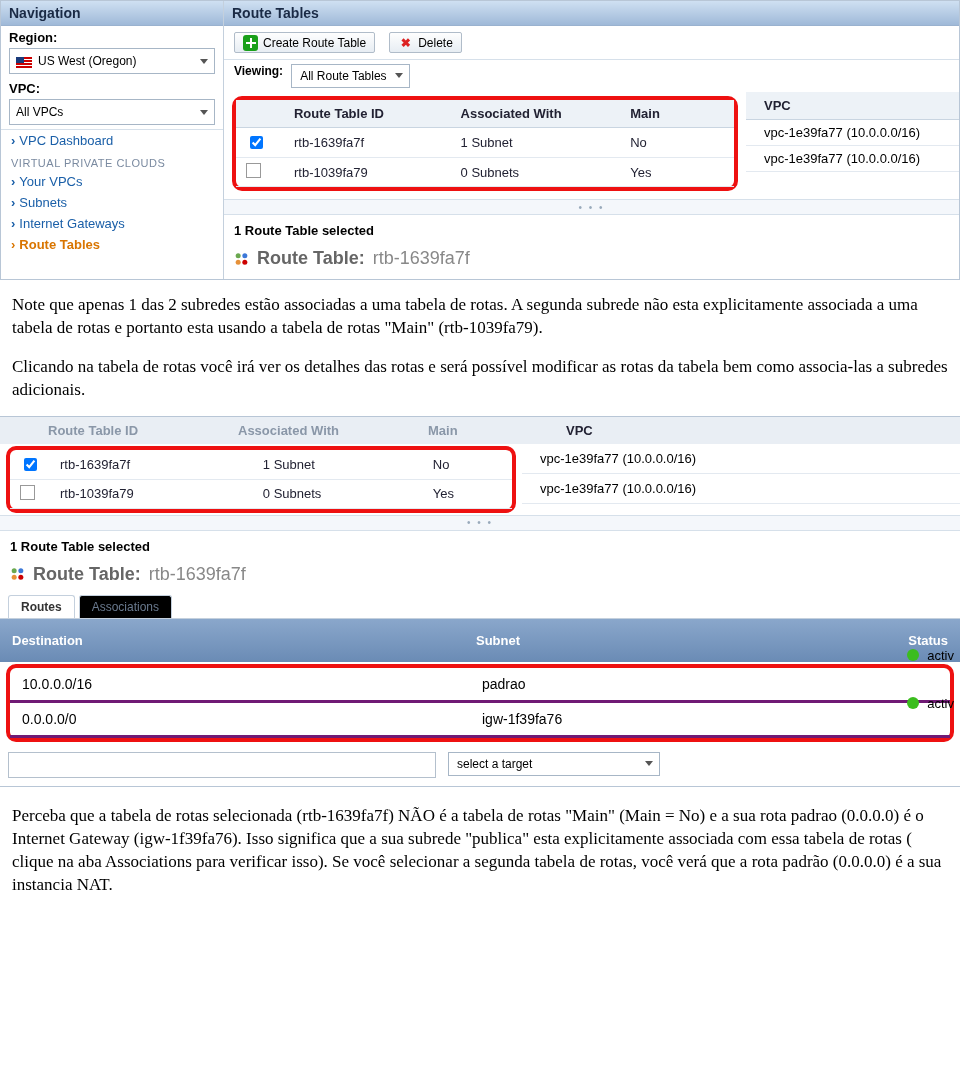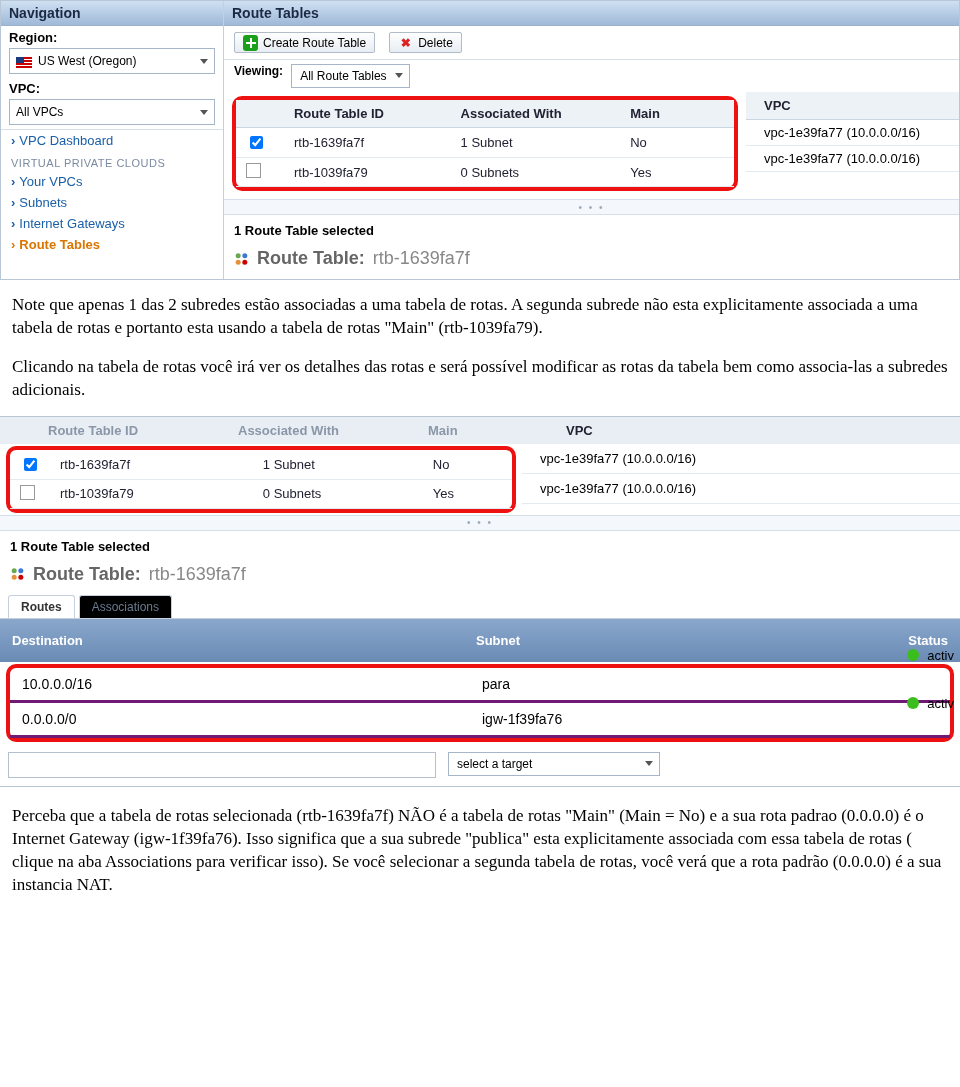--- a/index.html
+++ b/index.html
@@ -229,21 +229,21 @@
     <div class="dstHead">
       <div style="width:440px">Destination</div>
       <div style="flex:1">Subnet</div>
       <div style="width:80px;text-align:right">Status</div>
     </div>
     <div class="routesWrap">
       <table class="routesTbl">
         <tbody>
             <tr>
           <td style="width:436px">10.0.0.0/16</td>
-          <td>para</td>
+          <td>padrao</td>
         </tr>
         <tr>
           <td>0.0.0.0/0</td>
           <td>igw-1f39fa76</td>
         </tr>
       </tbody>
         </table>
     </div>
   </div>
 

